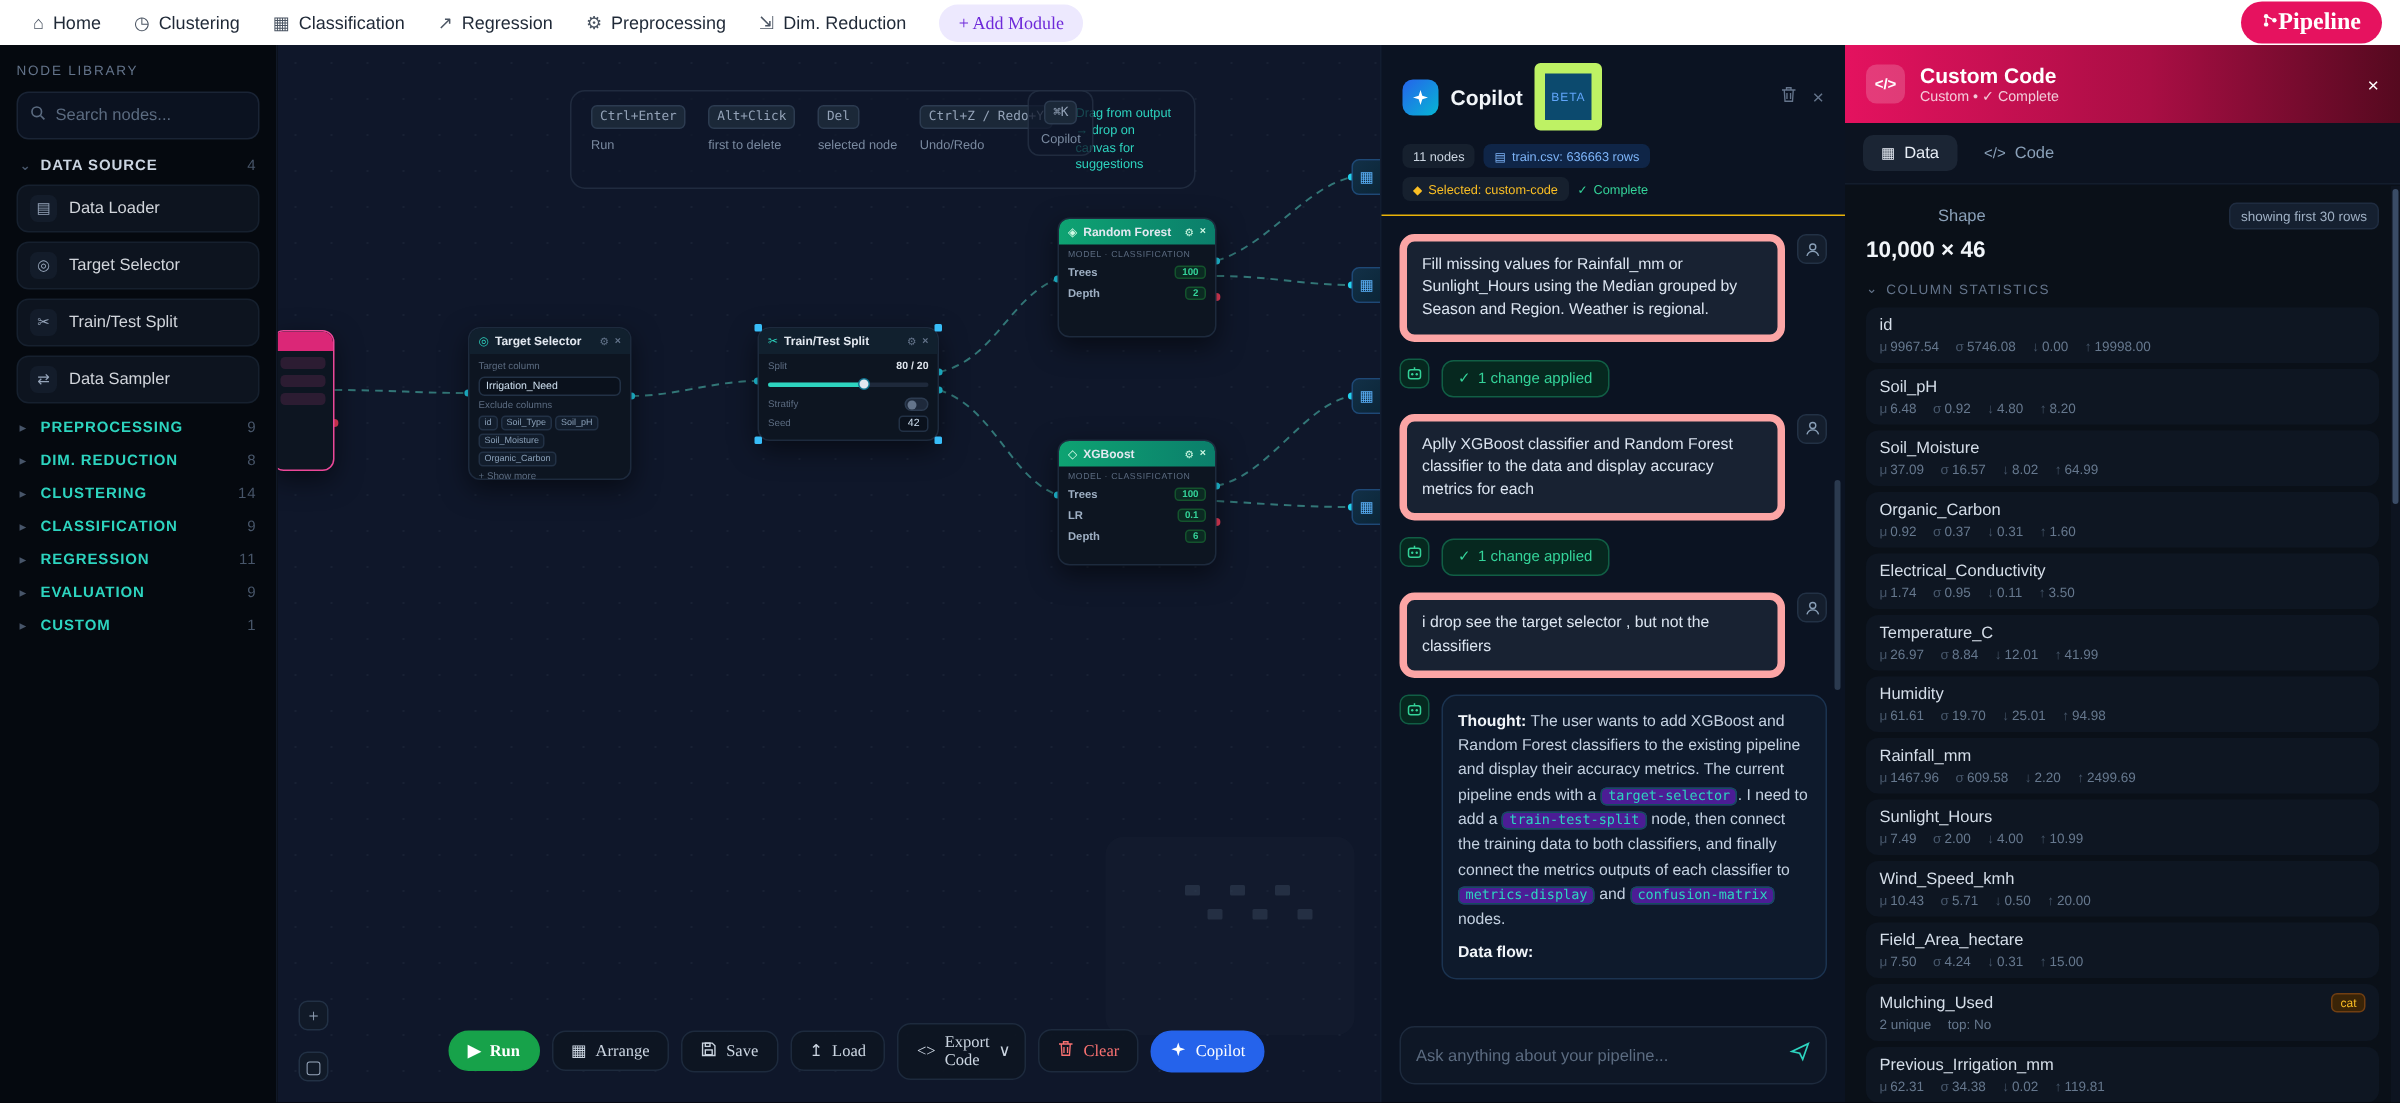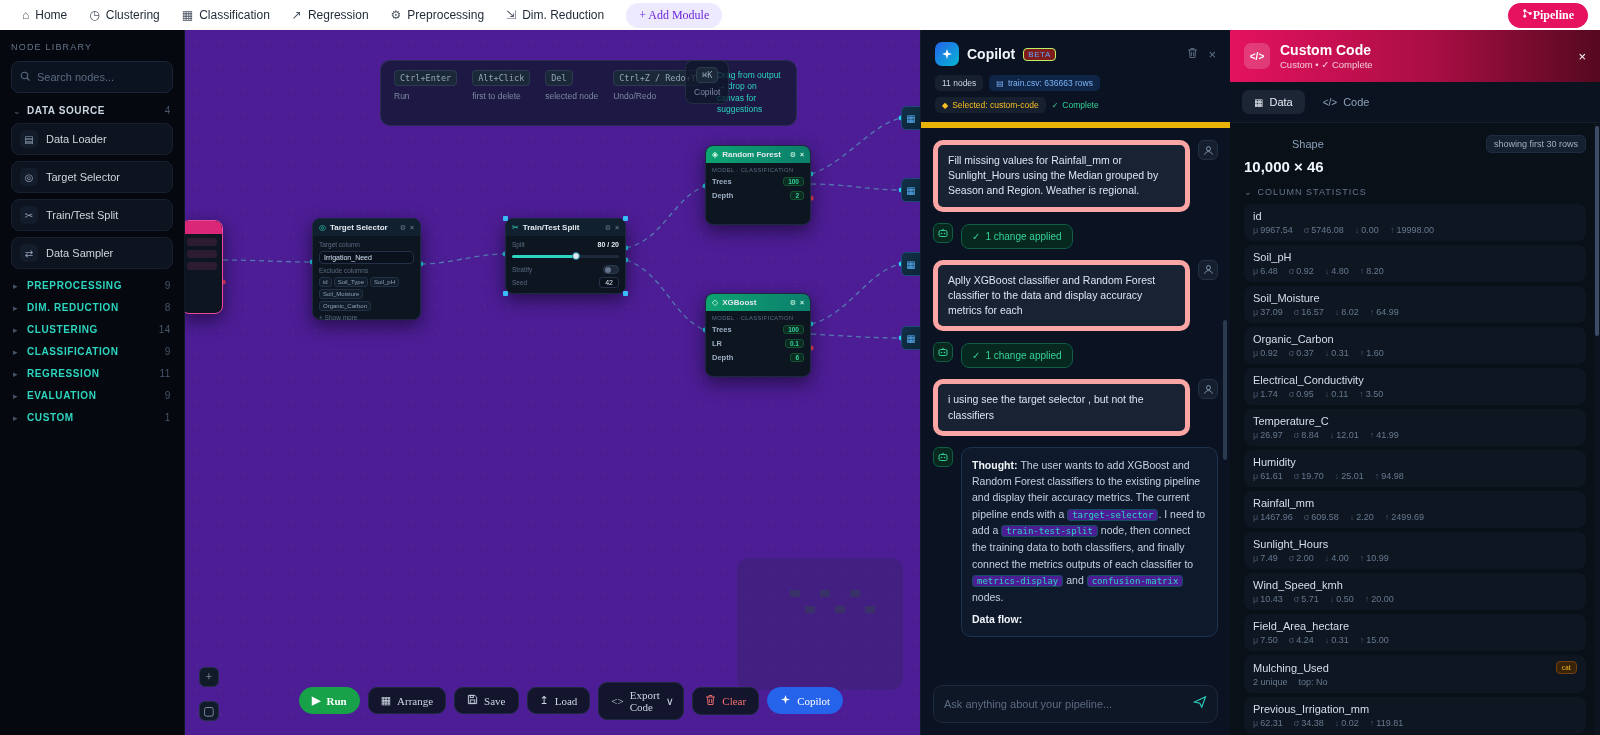--- a/index.html
+++ b/index.html
@@ -12,21 +12,21 @@
 
 #navbar{position:absolute;top:0;left:0;right:0;height:30px;background:#ffffff;
   display:flex;align-items:center;padding:0 12px;gap:2px;z-index:40;}
 #nav-items{display:flex;align-items:center;gap:2px;}
 .nav-item{display:flex;align-items:center;gap:6px;font-size:12px;color:#1f2937;
   padding:4px 10px;border-radius:6px;cursor:pointer;white-space:nowrap;}
 .nav-ic{font-size:12px;color:#4b5563;line-height:1;}
 .add-module{background:#ede9fe;color:#6d28d9;font-size:12px;padding:5px 13px;
   border-radius:999px;margin-left:10px;white-space:nowrap;}
 .spacer{flex:1;}
-.pipeline-btn{background:#e6125f;color:#fff;font-size:12px;font-weight:700;
+.pipeline-btn{background:#e6125f;color:#fff;font-size:16px;font-weight:700;
   padding:5px 14px;border-radius:999px;display:flex;gap:0;align-items:center;}
 
 
 #sidebar{position:absolute;top:30px;left:0;width:185px;bottom:0;background:#05090f;
   border-right:1px solid #101826;padding:12px 11px;z-index:30;overflow:hidden;}
 .side-title{font-size:9px;letter-spacing:1.2px;color:#64748b;margin-bottom:9px;}
 .search-box{display:flex;align-items:center;gap:6px;background:#0b1220;
   border:1px solid #1a2435;border-radius:8px;padding:6px 8px;margin-bottom:12px;}
 .search-box input{flex:1;background:transparent;border:0;outline:0;color:#94a3b8;
   font-size:11px;width:110px;}
@@ -38,21 +38,21 @@
 .sec-data{color:#cbd5e1;}
 .sec-teal{color:#2dd4bf;}
 .side-item{display:flex;align-items:center;gap:8px;background:#0d141f;
   border:1px solid #16202e;border-radius:8px;padding:6px 8px;margin-bottom:6px;
   font-size:11px;color:#d1d5db;cursor:pointer;}
 .side-item .ic{width:18px;height:18px;border-radius:5px;background:#131c2a;
   display:flex;align-items:center;justify-content:center;font-size:10px;color:#94a3b8;}
 
 
 #canvas{position:absolute;top:30px;left:185px;right:680px;bottom:0;
-  background:#4c1d95;overflow:hidden;}
+  background:#0f172a;overflow:hidden;}
 .dots{position:absolute;inset:0;
   background-image:radial-gradient(rgba(148,163,184,.07) 1px,transparent 1px);
   background-size:24px 24px;}
 #edges{position:absolute;left:0;top:0;}
 
 .hints{position:absolute;left:195px;top:30px;display:flex;gap:15px;
   background:rgba(15,23,42,.75);border:1px solid rgba(51,65,85,.5);
   border-radius:10px;padding:9px 13px;z-index:5;}
 .hint{display:flex;flex-direction:column;gap:5px;align-items:flex-start;}
 .kbd{font-size:8.5px;color:#94a3b8;background:#1b2838;border:1px solid #2c3b50;
@@ -113,24 +113,24 @@
   background:#111a28;border:1px solid #223145;color:#94a3b8;display:flex;
   align-items:center;justify-content:center;font-size:12px;z-index:8;}
 
 
 #copilot{position:absolute;top:30px;right:370px;width:310px;bottom:0;background:#0b1322;
   border-left:1px solid #121d30;display:flex;flex-direction:column;z-index:35;}
 .cp-head{display:flex;align-items:center;gap:8px;padding:12px 14px 9px;}
 .cp-logo{width:24px;height:24px;border-radius:7px;flex:none;
   background:linear-gradient(135deg,#2563eb,#06b6d4);display:flex;align-items:center;justify-content:center;}
 .cp-title{font-size:14px;font-weight:700;color:#f1f5f9;}
-.beta{font-size:8px;color:#60a5fa;border:1px solid #bef264;background:#7f1d1d;
-  border-radius:4px;padding:1px 4px;letter-spacing:.6px;}
+.beta{font-size:8px;color:#60a5fa;border:7px solid #bef264;background:#0c4a6e;
+  border-radius:4px;padding:11px 4px;letter-spacing:.6px;}
 .cp-actions{margin-left:auto;display:flex;gap:10px;align-items:center;color:#64748b;}
-.cp-chips{display:flex;flex-wrap:wrap;gap:6px;padding:0 14px 9px;border-bottom:6px solid #eab308;}
+.cp-chips{display:flex;flex-wrap:wrap;gap:6px;padding:0 14px 9px;border-bottom:1px solid #eab308;}
 .cchip{font-size:8.5px;padding:3px 7px;border-radius:5px;display:inline-flex;
   align-items:center;gap:4px;white-space:nowrap;}
 .cchip.nodes{background:#16202e;color:#cbd5e1;}
 .cchip.data{background:#0f2547;color:#7db4f8;}
 .cchip.selected{background:#16202e;color:#fbbf24;}
 .cchip.complete{background:transparent;color:#34d399;padding-left:0;}
 .cchip .ci{font-size:8px;}
 .cp-chat{flex:1;overflow:hidden;position:relative;padding:12px 12px 0;
   display:flex;flex-direction:column;gap:11px;}
 .msg-user,.msg-bot{display:flex;gap:8px;align-items:flex-start;}
@@ -171,21 +171,21 @@
 .ins-body{flex:1;overflow:hidden;padding:12px 14px 0;position:relative;}
 .shape-row{display:flex;align-items:center;justify-content:space-between;}
 .shape-label{font-size:11px;color:#8aa0b8;margin-left:48px;}
 .rows-badge{font-size:9px;color:#9fb0c4;background:#152030;border:1px solid #1f2c40;border-radius:5px;padding:3px 7px;}
 .shape-val{font-size:15px;font-weight:700;color:#f1f5f9;margin:5px 0 12px;}
 .stats-head{display:flex;align-items:center;gap:5px;font-size:9px;letter-spacing:1px;color:#64748b;margin:4px 0 7px;}
 .stat-card{background:#0e1622;border-radius:8px;padding:6px 9px;margin-bottom:4px;}
 .stat-name{font-size:11px;color:#d5dee9;display:flex;align-items:center;justify-content:space-between;}
 .stat-vals{font-size:9px;color:#66788e;margin-top:3px;display:flex;gap:11px;white-space:nowrap;}
 .stat-vals .sym{color:#46566a;margin-right:2px;}
-.cat-badge{font-size:8px;color:#fbbf24;background:#3a2407;border:1px solid #713f12;border-radius:4px;padding:1px 5px;font-family:Liberation Serif, serif;}
+.cat-badge{font-size:8px;color:#fbbf24;background:#3a2407;border:1px solid #713f12;border-radius:4px;padding:1px 5px;}
 .ins-scroll{position:absolute;right:0;top:94px;bottom:0;width:6px;background:#0d1420;}
 .ins-thumb{position:absolute;top:2px;right:1px;width:4px;height:210px;border-radius:2px;background:#3a4c66;}
 </style>
 </head>
 <body>
 
 <div id="app">
 
   <header id="navbar">
     <div id="nav-items">
@@ -597,21 +597,21 @@
             <svg width="12" height="12" viewBox="0 0 12 12">
               <rect x="2" y="3.5" width="8" height="6" rx="1.5" stroke="#34d399" fill="none"></rect>
               <circle cx="4.5" cy="6.5" r=".8" fill="#34d399"></circle>
               <circle cx="7.5" cy="6.5" r=".8" fill="#34d399"></circle>
               <path d="M6 3.5V1.8" stroke="#34d399"></path>
             </svg>
           </span>
           <span class="applied"><span>✓</span>1 change applied</span>
         </div>
         <div class="msg-user">
-          <div class="bubble">i using see the target selector , but not the classifiers</div>
+          <div class="bubble">i drop see the target selector , but not the classifiers</div>
           <span class="avatar">
             <svg width="11" height="11" viewBox="0 0 12 12">
               <circle cx="6" cy="4" r="2.2" stroke="#8aa0b8" fill="none"></circle>
               <path d="M1.8 10.5c.6-2.2 2.3-3.3 4.2-3.3s3.6 1.1 4.2 3.3" stroke="#8aa0b8" fill="none"></path>
             </svg>
           </span>
         </div>
         <div class="msg-bot">
           <span class="bot-ic">
             <svg width="12" height="12" viewBox="0 0 12 12">

